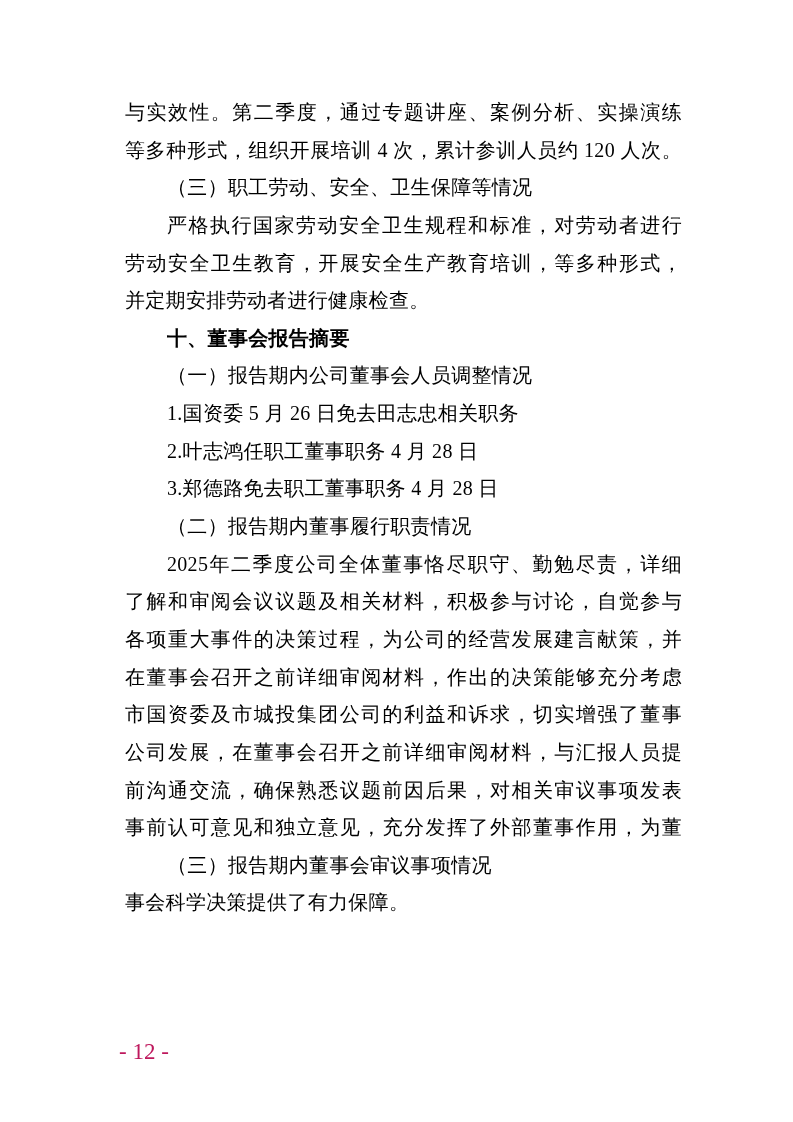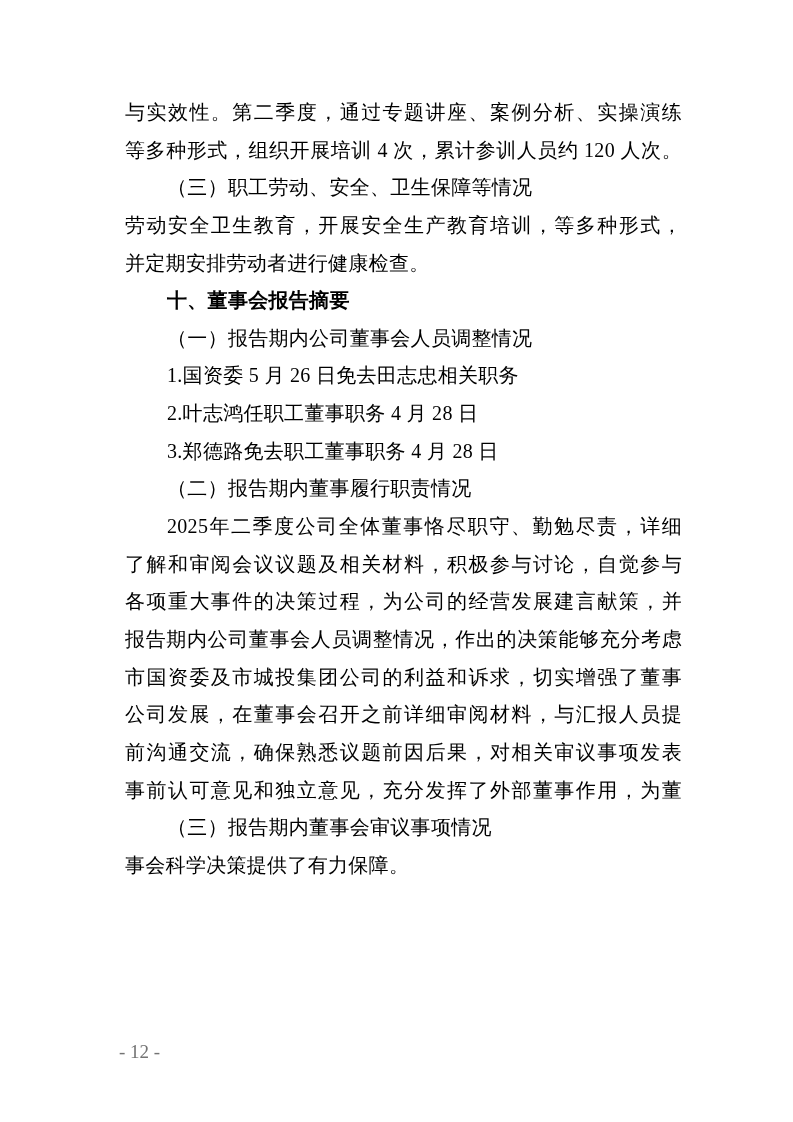--- a/index.html
+++ b/index.html
@@ -42,46 +42,47 @@
     width: 515px;
   }
   .line.hei {
     font-family: Liberation Sans, sans-serif;
     font-weight: bold;
   }
   .footer {
     position: absolute;
     left: 119px;
     top: 1040px;
-    font-size: 19px;
+    font-size: 23px;
     line-height: 24px;
     font-family: "Liberation Serif", "DejaVu Serif", serif;
-    color: #737373;
+    color: #be185d;
   }
 </style>
 </head>
 <body>
 
 <div class="page">
   <div class="text-block">
     <div class="line full">与实效性。第二季度，通过专题讲座、案例分析、实操演练</div>
     <div class="line full">等多种形式，组织开展培训 4 次，累计参训人员约 120 人次。</div>
     <div class="line indent">（三）职工劳动、安全、卫生保障等情况</div>
+    <div class="line indent full">严格执行国家劳动安全卫生规程和标准，对劳动者进行</div>
     <div class="line full">劳动安全卫生教育，开展安全生产教育培训，等多种形式，</div>
     <div class="line">并定期安排劳动者进行健康检查。</div>
     <div class="line indent hei">十、董事会报告摘要</div>
     <div class="line indent">（一）报告期内公司董事会人员调整情况</div>
     <div class="line indent">1.国资委 5 月 26 日免去田志忠相关职务</div>
     <div class="line indent">2.叶志鸿任职工董事职务 4 月 28 日</div>
     <div class="line indent">3.郑德路免去职工董事职务 4 月 28 日</div>
     <div class="line indent">（二）报告期内董事履行职责情况</div>
     <div class="line indent full">2025年二季度公司全体董事恪尽职守、勤勉尽责，详细</div>
     <div class="line full">了解和审阅会议议题及相关材料，积极参与讨论，自觉参与</div>
     <div class="line full">各项重大事件的决策过程，为公司的经营发展建言献策，并</div>
-    <div class="line full">报告期内公司董事会人员调整情况，作出的决策能够充分考虑</div>
+    <div class="line full">在董事会召开之前详细审阅材料，作出的决策能够充分考虑</div>
     <div class="line full">市国资委及市城投集团公司的利益和诉求，切实增强了董事</div>
     <div class="line full">公司发展，在董事会召开之前详细审阅材料，与汇报人员提</div>
     <div class="line full">前沟通交流，确保熟悉议题前因后果，对相关审议事项发表</div>
     <div class="line full">事前认可意见和独立意见，充分发挥了外部董事作用，为董</div>
     <div class="line indent">（三）报告期内董事会审议事项情况</div>
     <div class="line">事会科学决策提供了有力保障。</div>
   </div>
 
   <div class="footer">- 12 -</div>
 </div>

